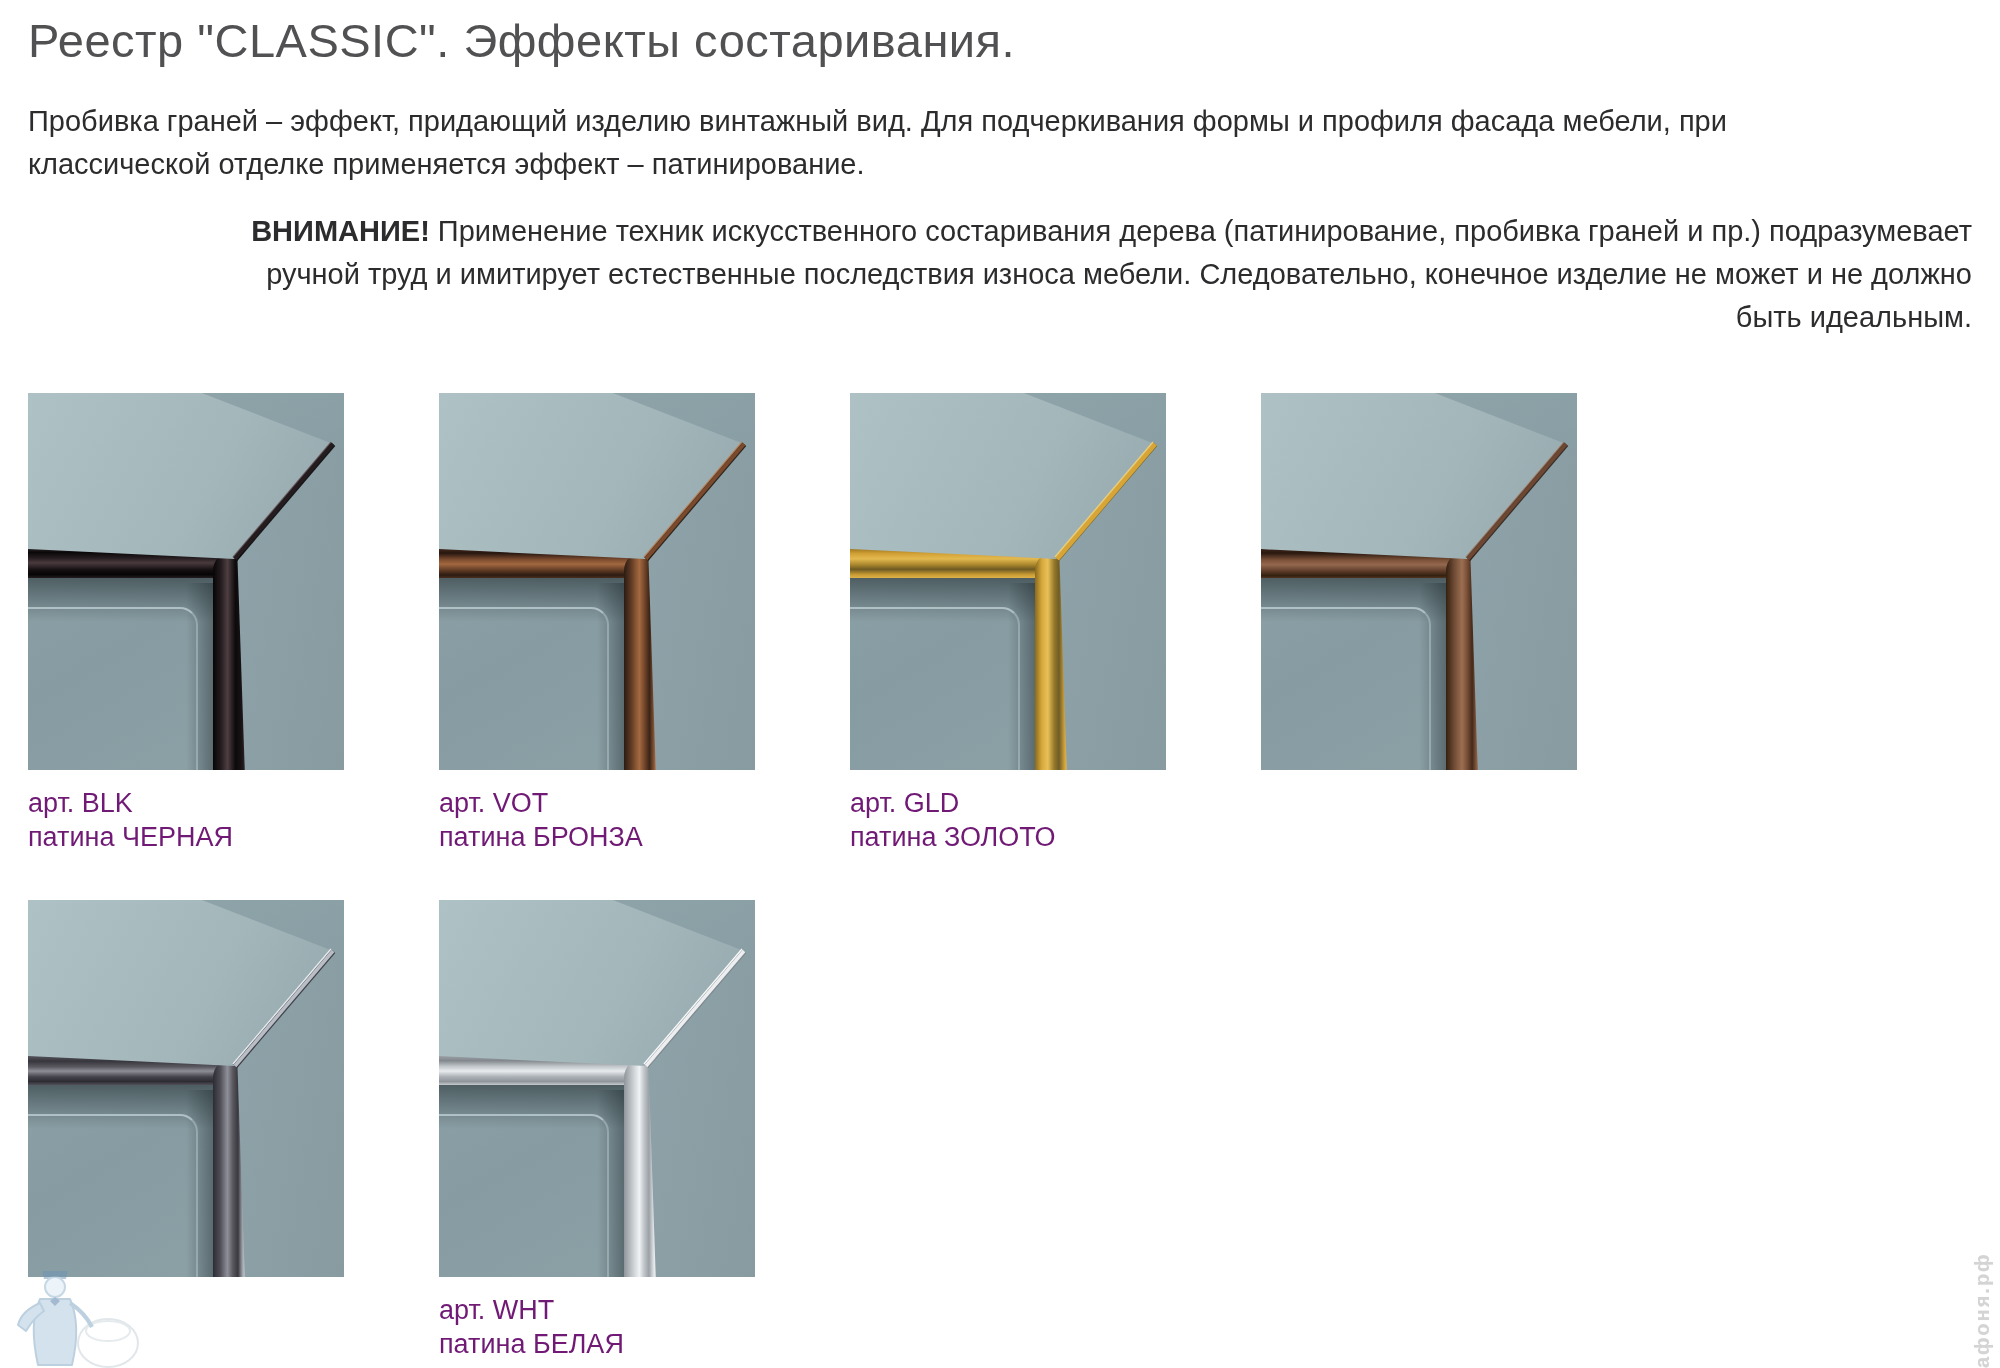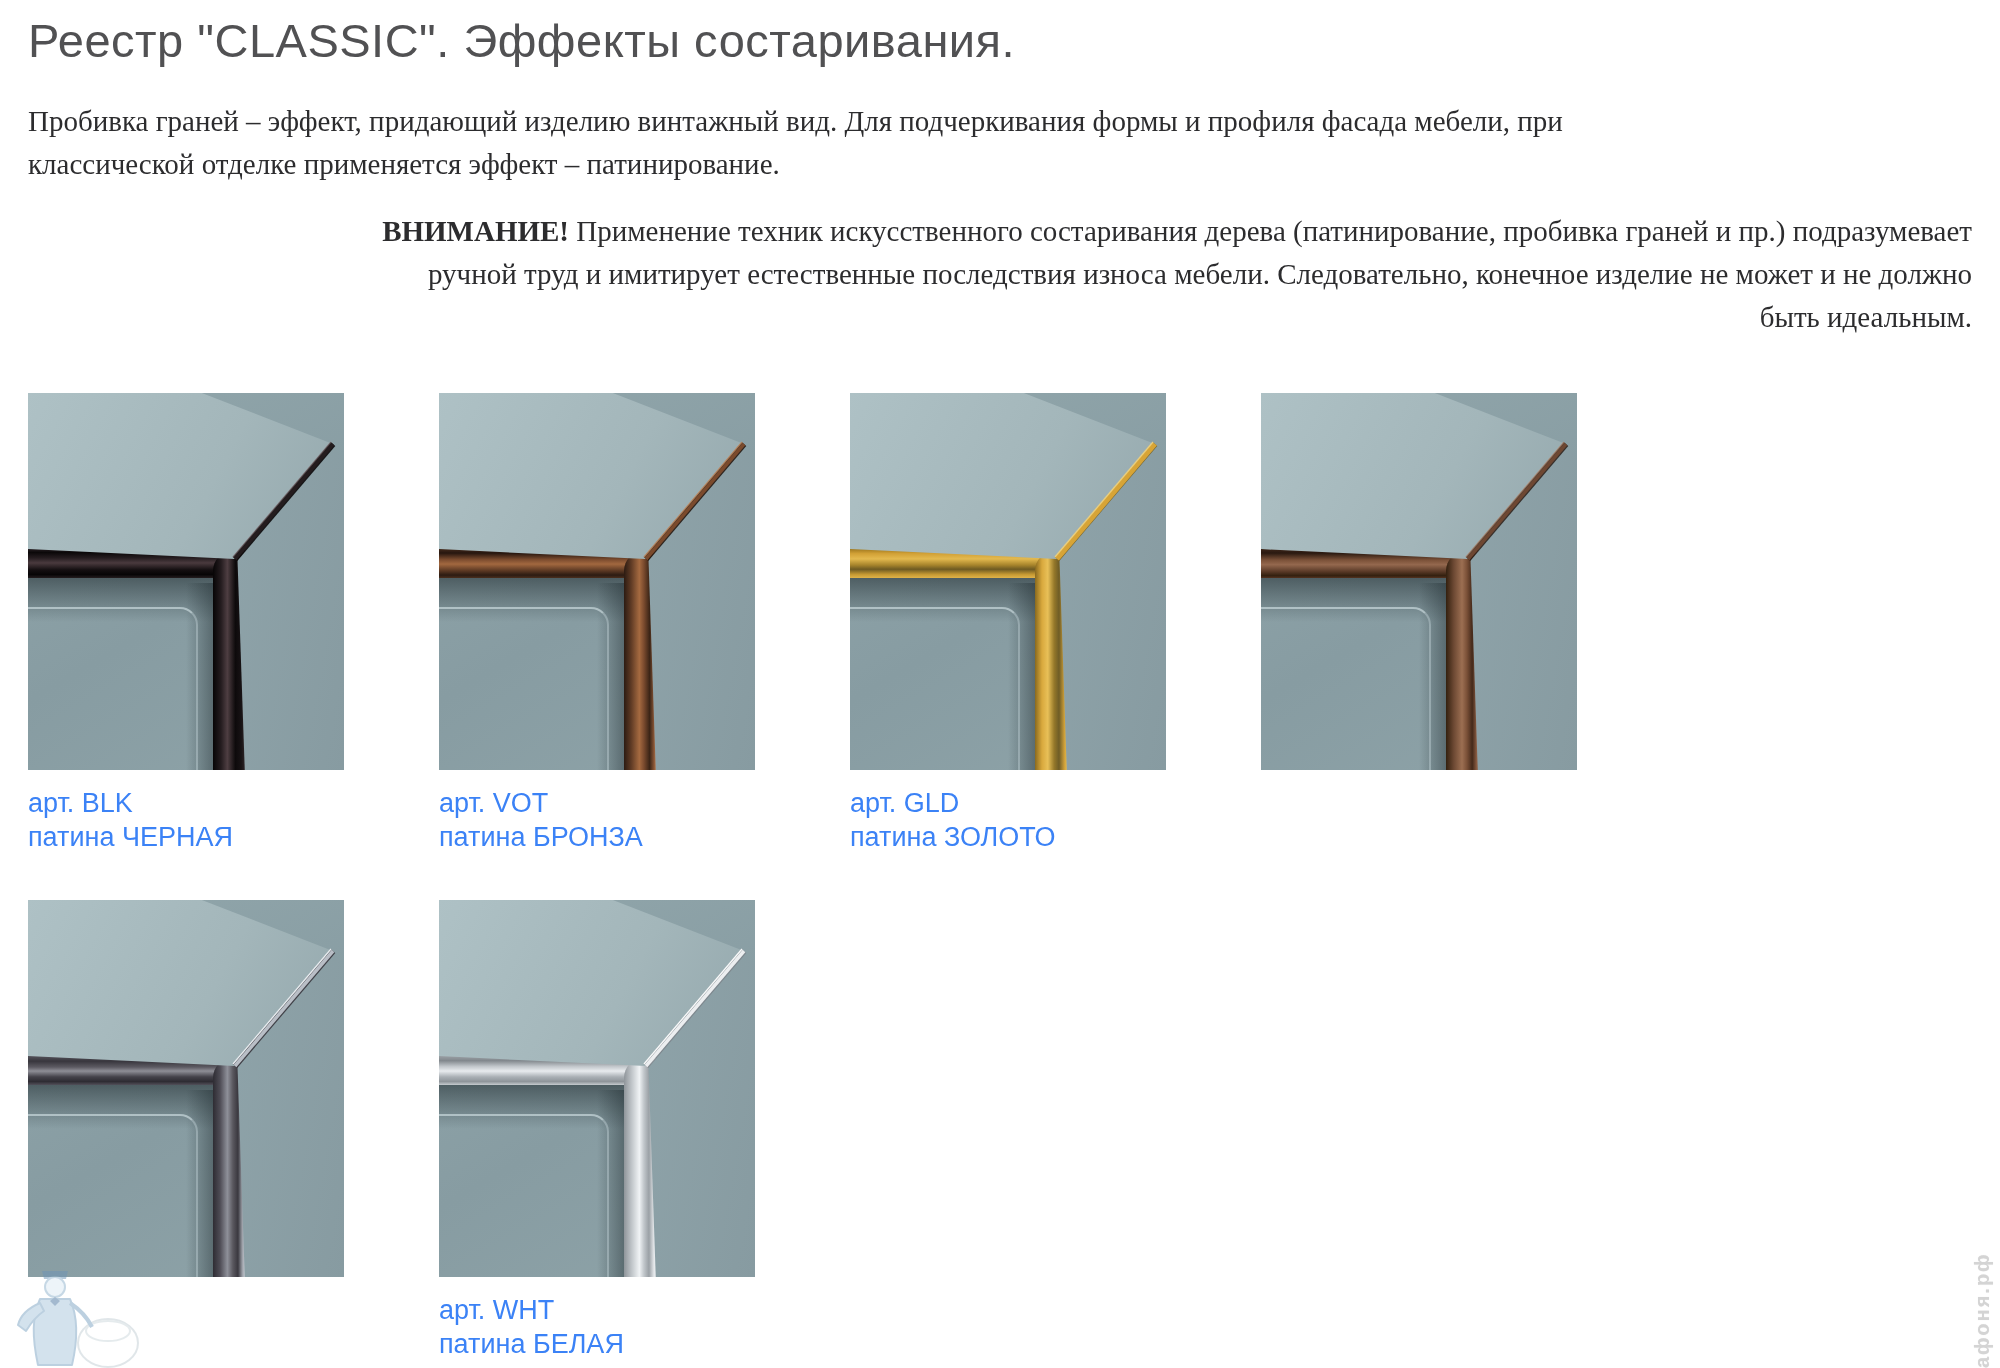--- a/index.html
+++ b/index.html
@@ -2,30 +2,30 @@
 <html lang="ru"><head>
 <meta charset="utf-8">
 <style>
   html,body{margin:0;padding:0;background:#fff;}
   body{width:2000px;height:1368px;overflow:hidden;position:relative;
        font-family:"Liberation Sans","DejaVu Sans",sans-serif;color:#2c2c2e;}
   .page{padding:8px 28px 0 28px;position:relative;}
 
   h1.title{font-size:47px;font-weight:200;color:#515153;margin:6px 0 0 0;
            letter-spacing:.5px;line-height:1.15;}
-  p.body-text{font-size:29px;line-height:43px;margin:0;white-space:pre-line;color:#2c2c2e;font-family:Liberation Serif, serif;}
+  p.body-text{font-size:29px;line-height:43px;margin:0;white-space:pre-line;color:#2c2c2e;}
   p.intro{margin-top:32px;}
   p.warning{margin-top:24px;text-align:right;}
   p.warning b{font-weight:bold;}
 
   .grid{margin-top:54px;display:grid;grid-template-columns:repeat(4,316px);
         column-gap:95px;row-gap:46px;width:fit-content;}
   figure.sample{margin:0;}
   figcaption{margin-top:16px;}
-  .cap-art,.cap-patina{font-size:27px;line-height:34px;color:#3b82f6;}
+  .cap-art,.cap-patina{font-size:27px;line-height:34px;color:#701a75;}
 
   
   .tile{position:relative;width:316px;height:377px;background:#fff;overflow:hidden;}
   .tile>div{position:absolute;}
   .inner-panel{inset:0;background:linear-gradient(150deg,#92a7ac 0%,#879ca2 55%,#8ea3a8 100%);}
   .shadow-h{left:0;top:185px;width:196px;height:44px;
             background:linear-gradient(180deg,rgba(28,40,44,.55),rgba(28,40,44,0));}
   .shadow-v{left:158px;width:28px;top:190px;bottom:0;
             background:linear-gradient(90deg,rgba(28,40,44,0),rgba(28,40,44,.45));}
   .panel-field{left:-8px;top:214px;width:176px;bottom:-8px;

